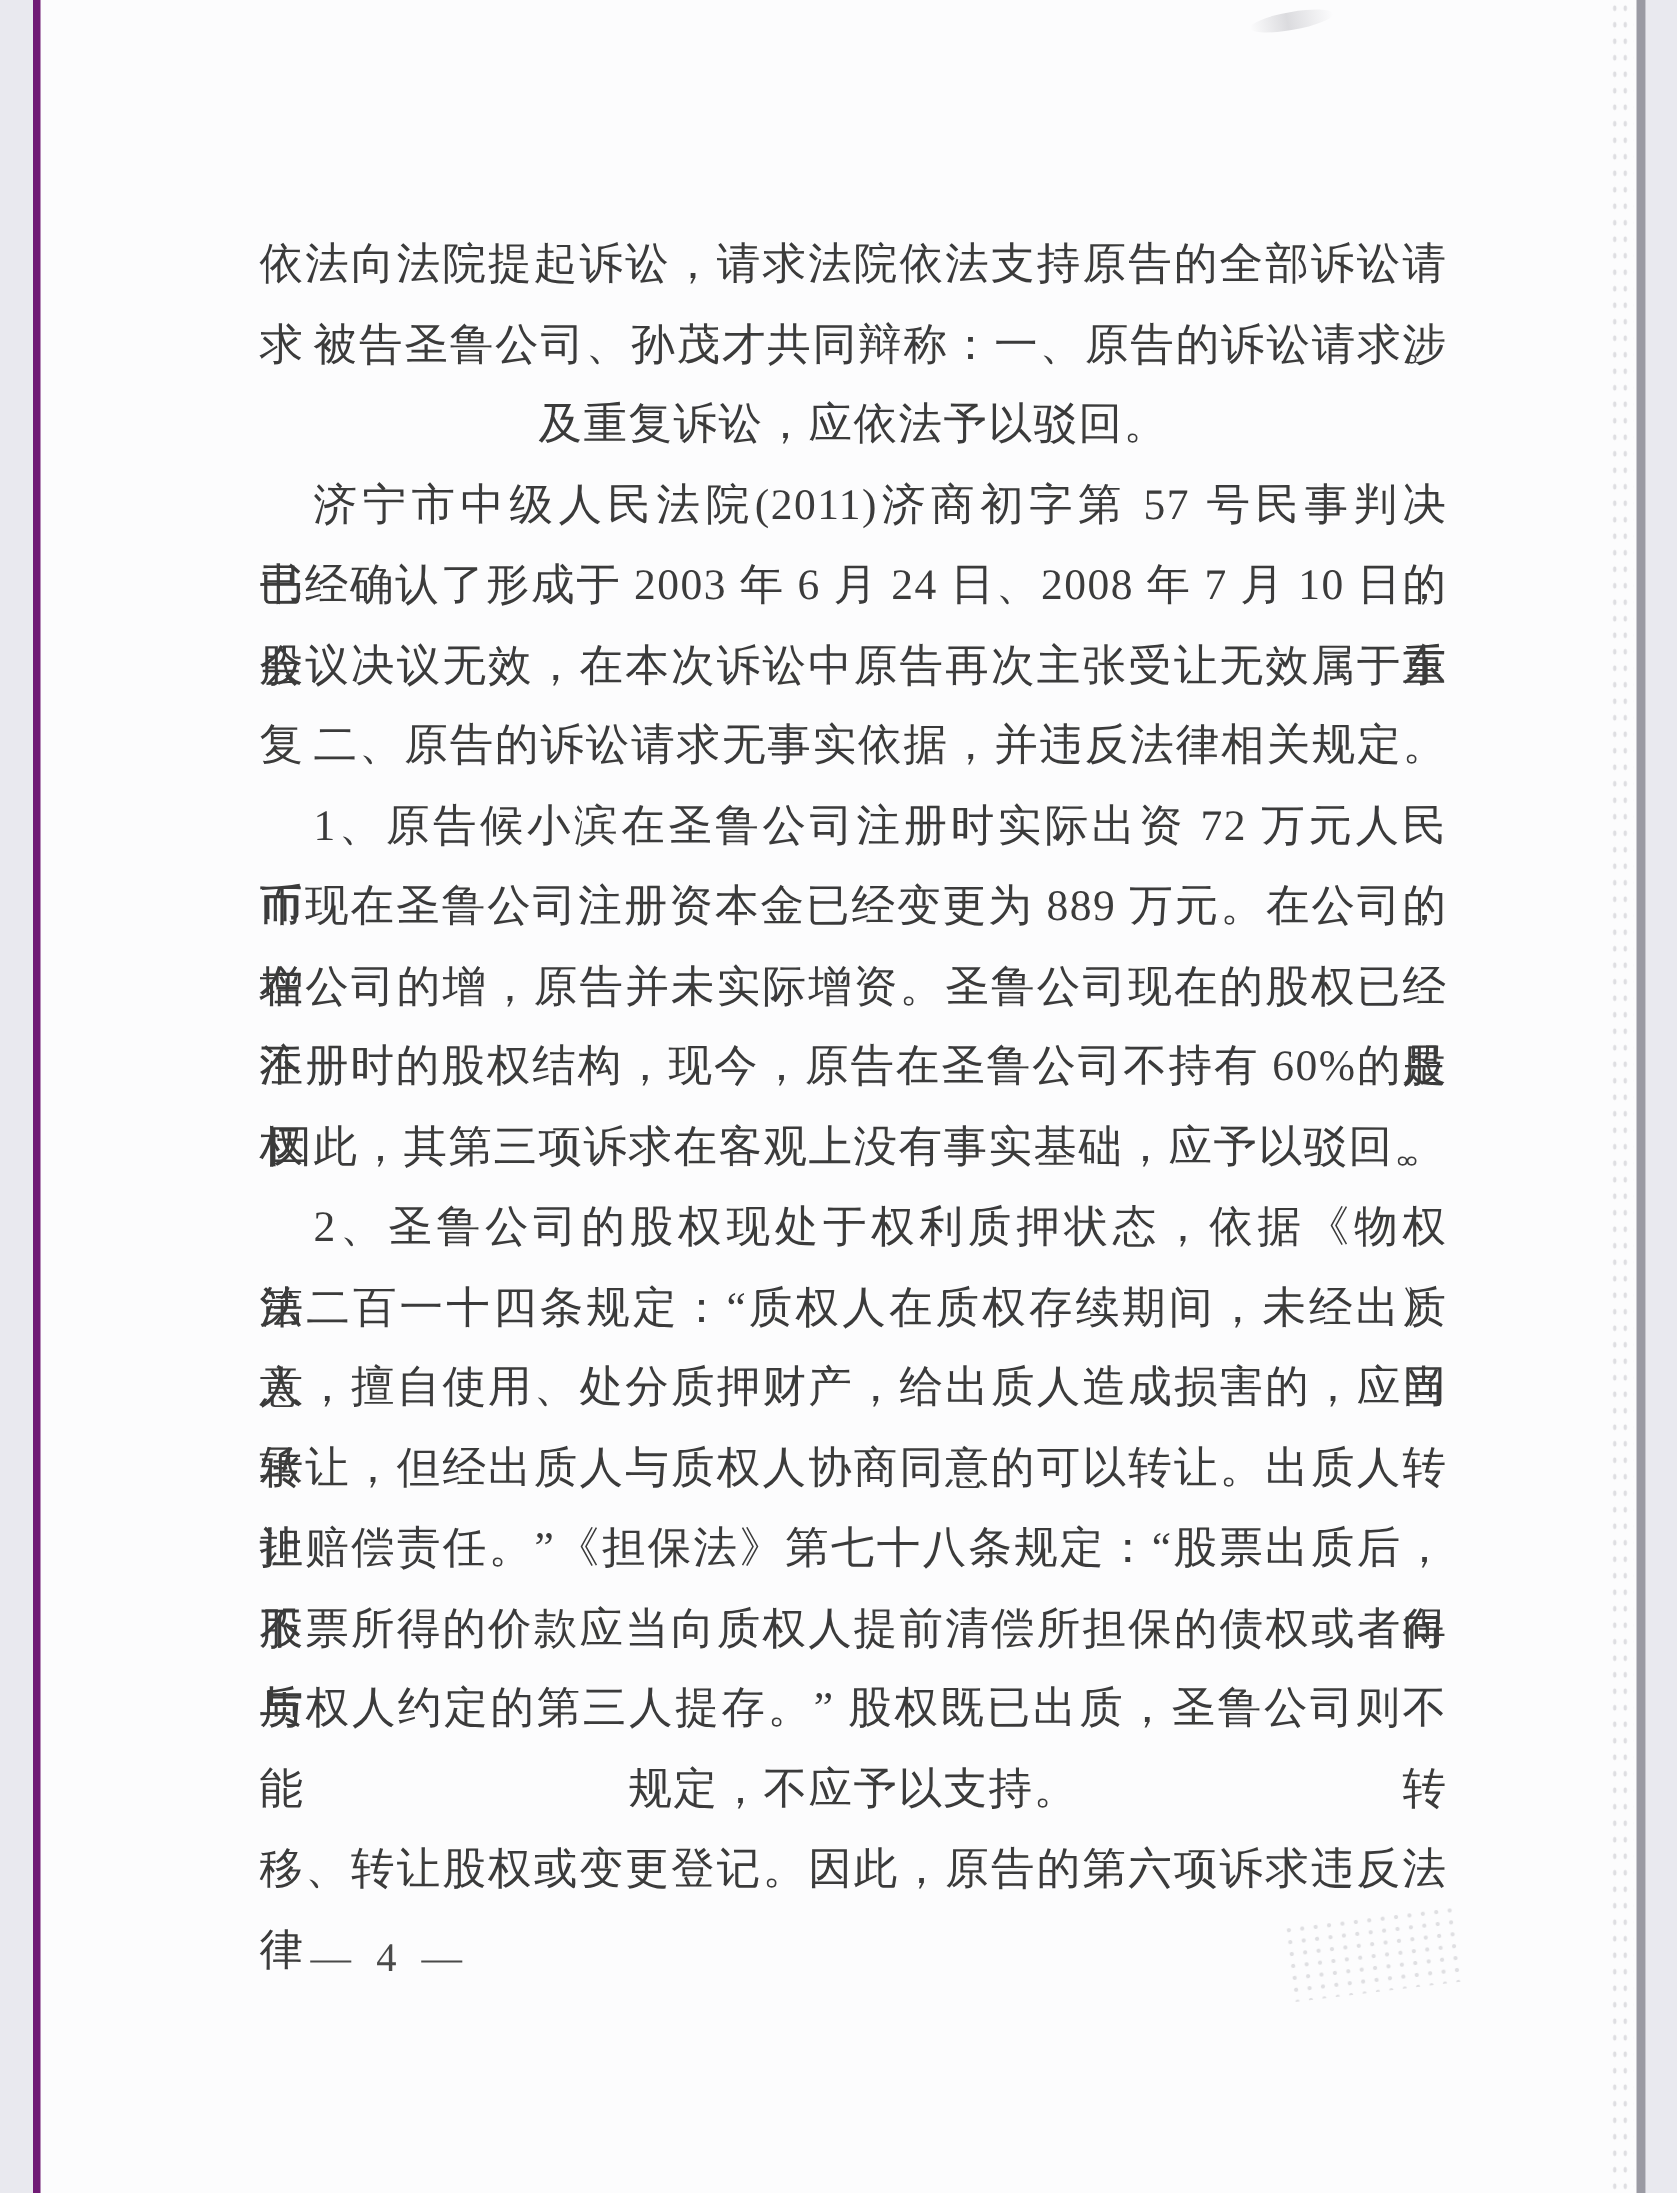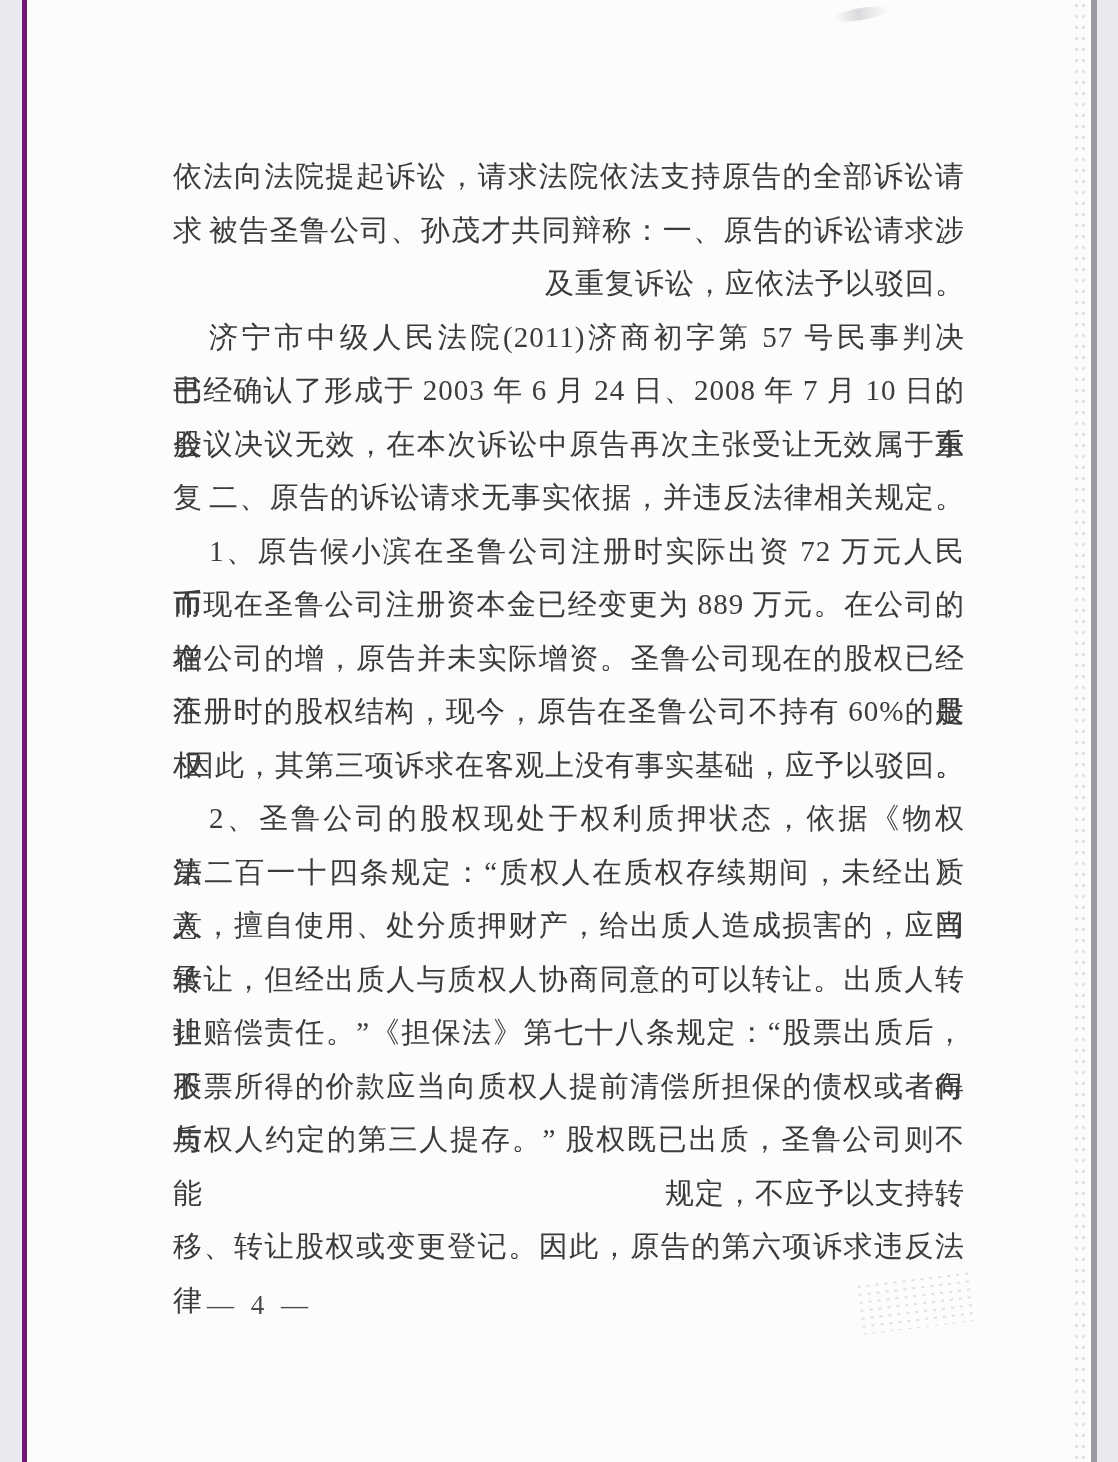--- a/index.html
+++ b/index.html
@@ -71,21 +71,21 @@
     top: 150px;
     width: 792px;
     color: #3b3b3b;
   }
   .line {
     height: 53.5px;
     line-height: 53.5px;
     font-size: 29px;
     letter-spacing: 1px;
     white-space: nowrap;
-    text-align: right;
+    text-align: center;
   }
   .line.j {
     white-space: normal;
     text-align: justify;
     text-align-last: justify;
   }
   .line.i {
     text-indent: 36px;
   }
   .page-no {

